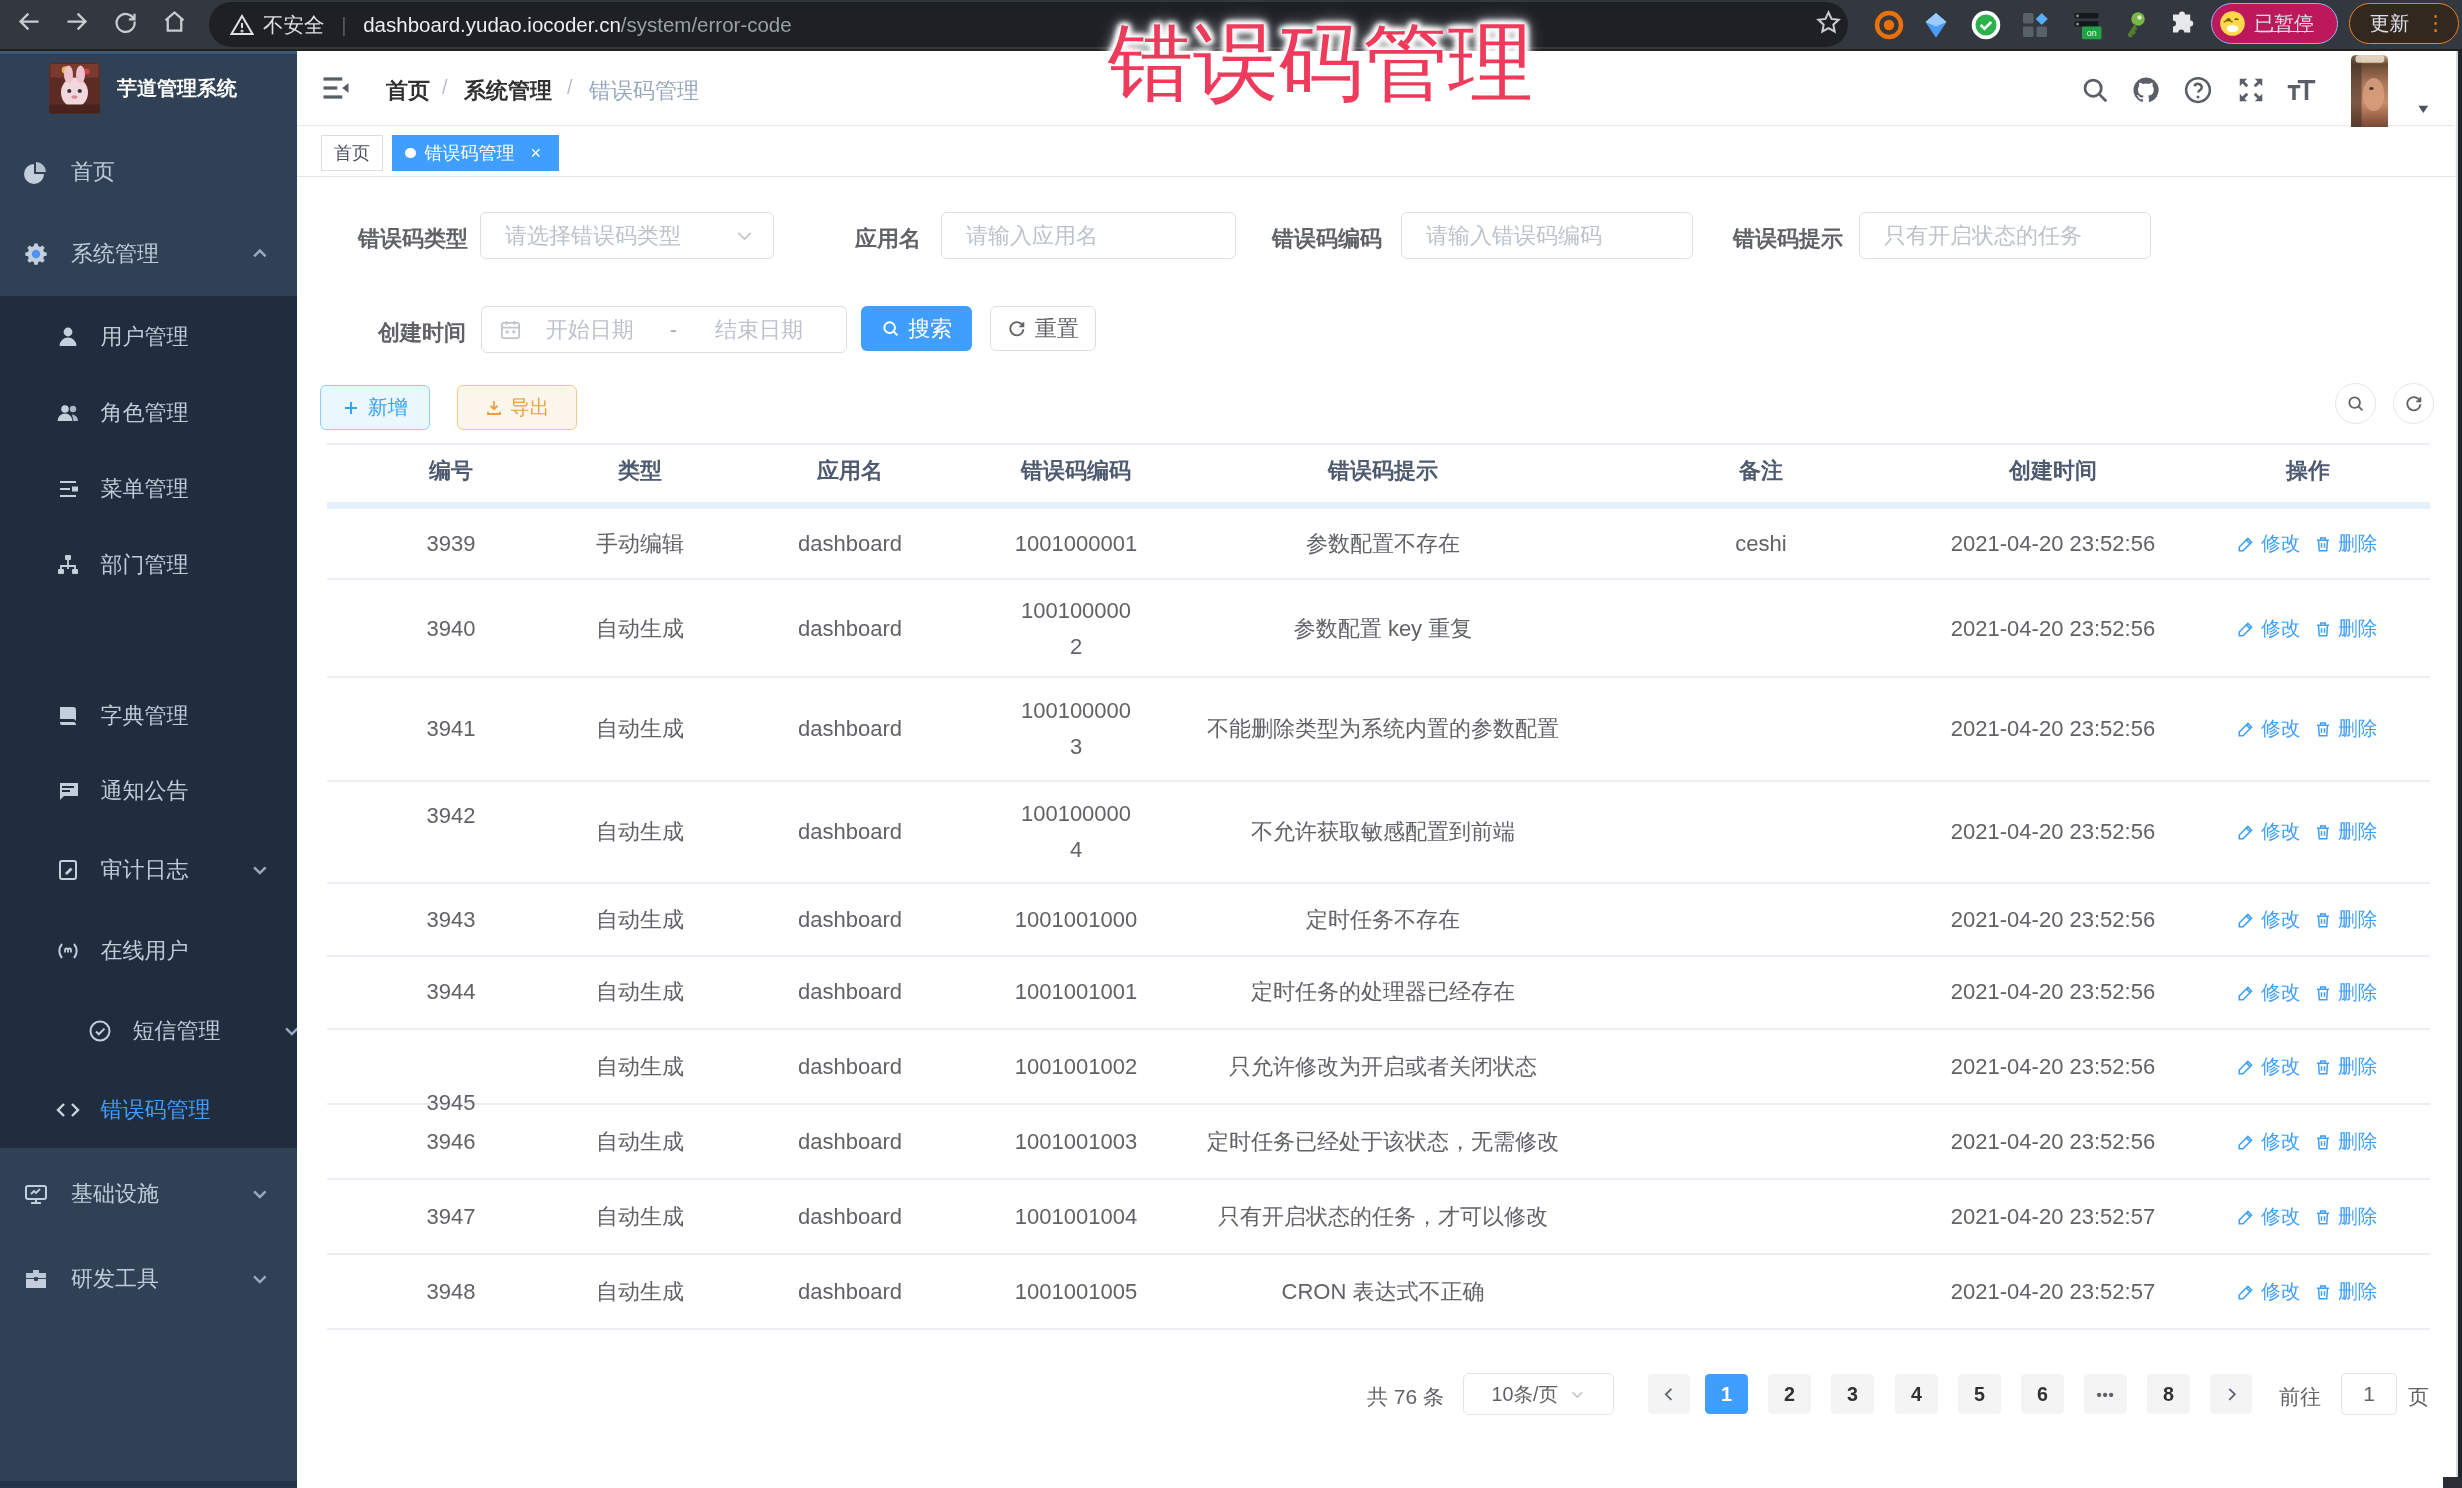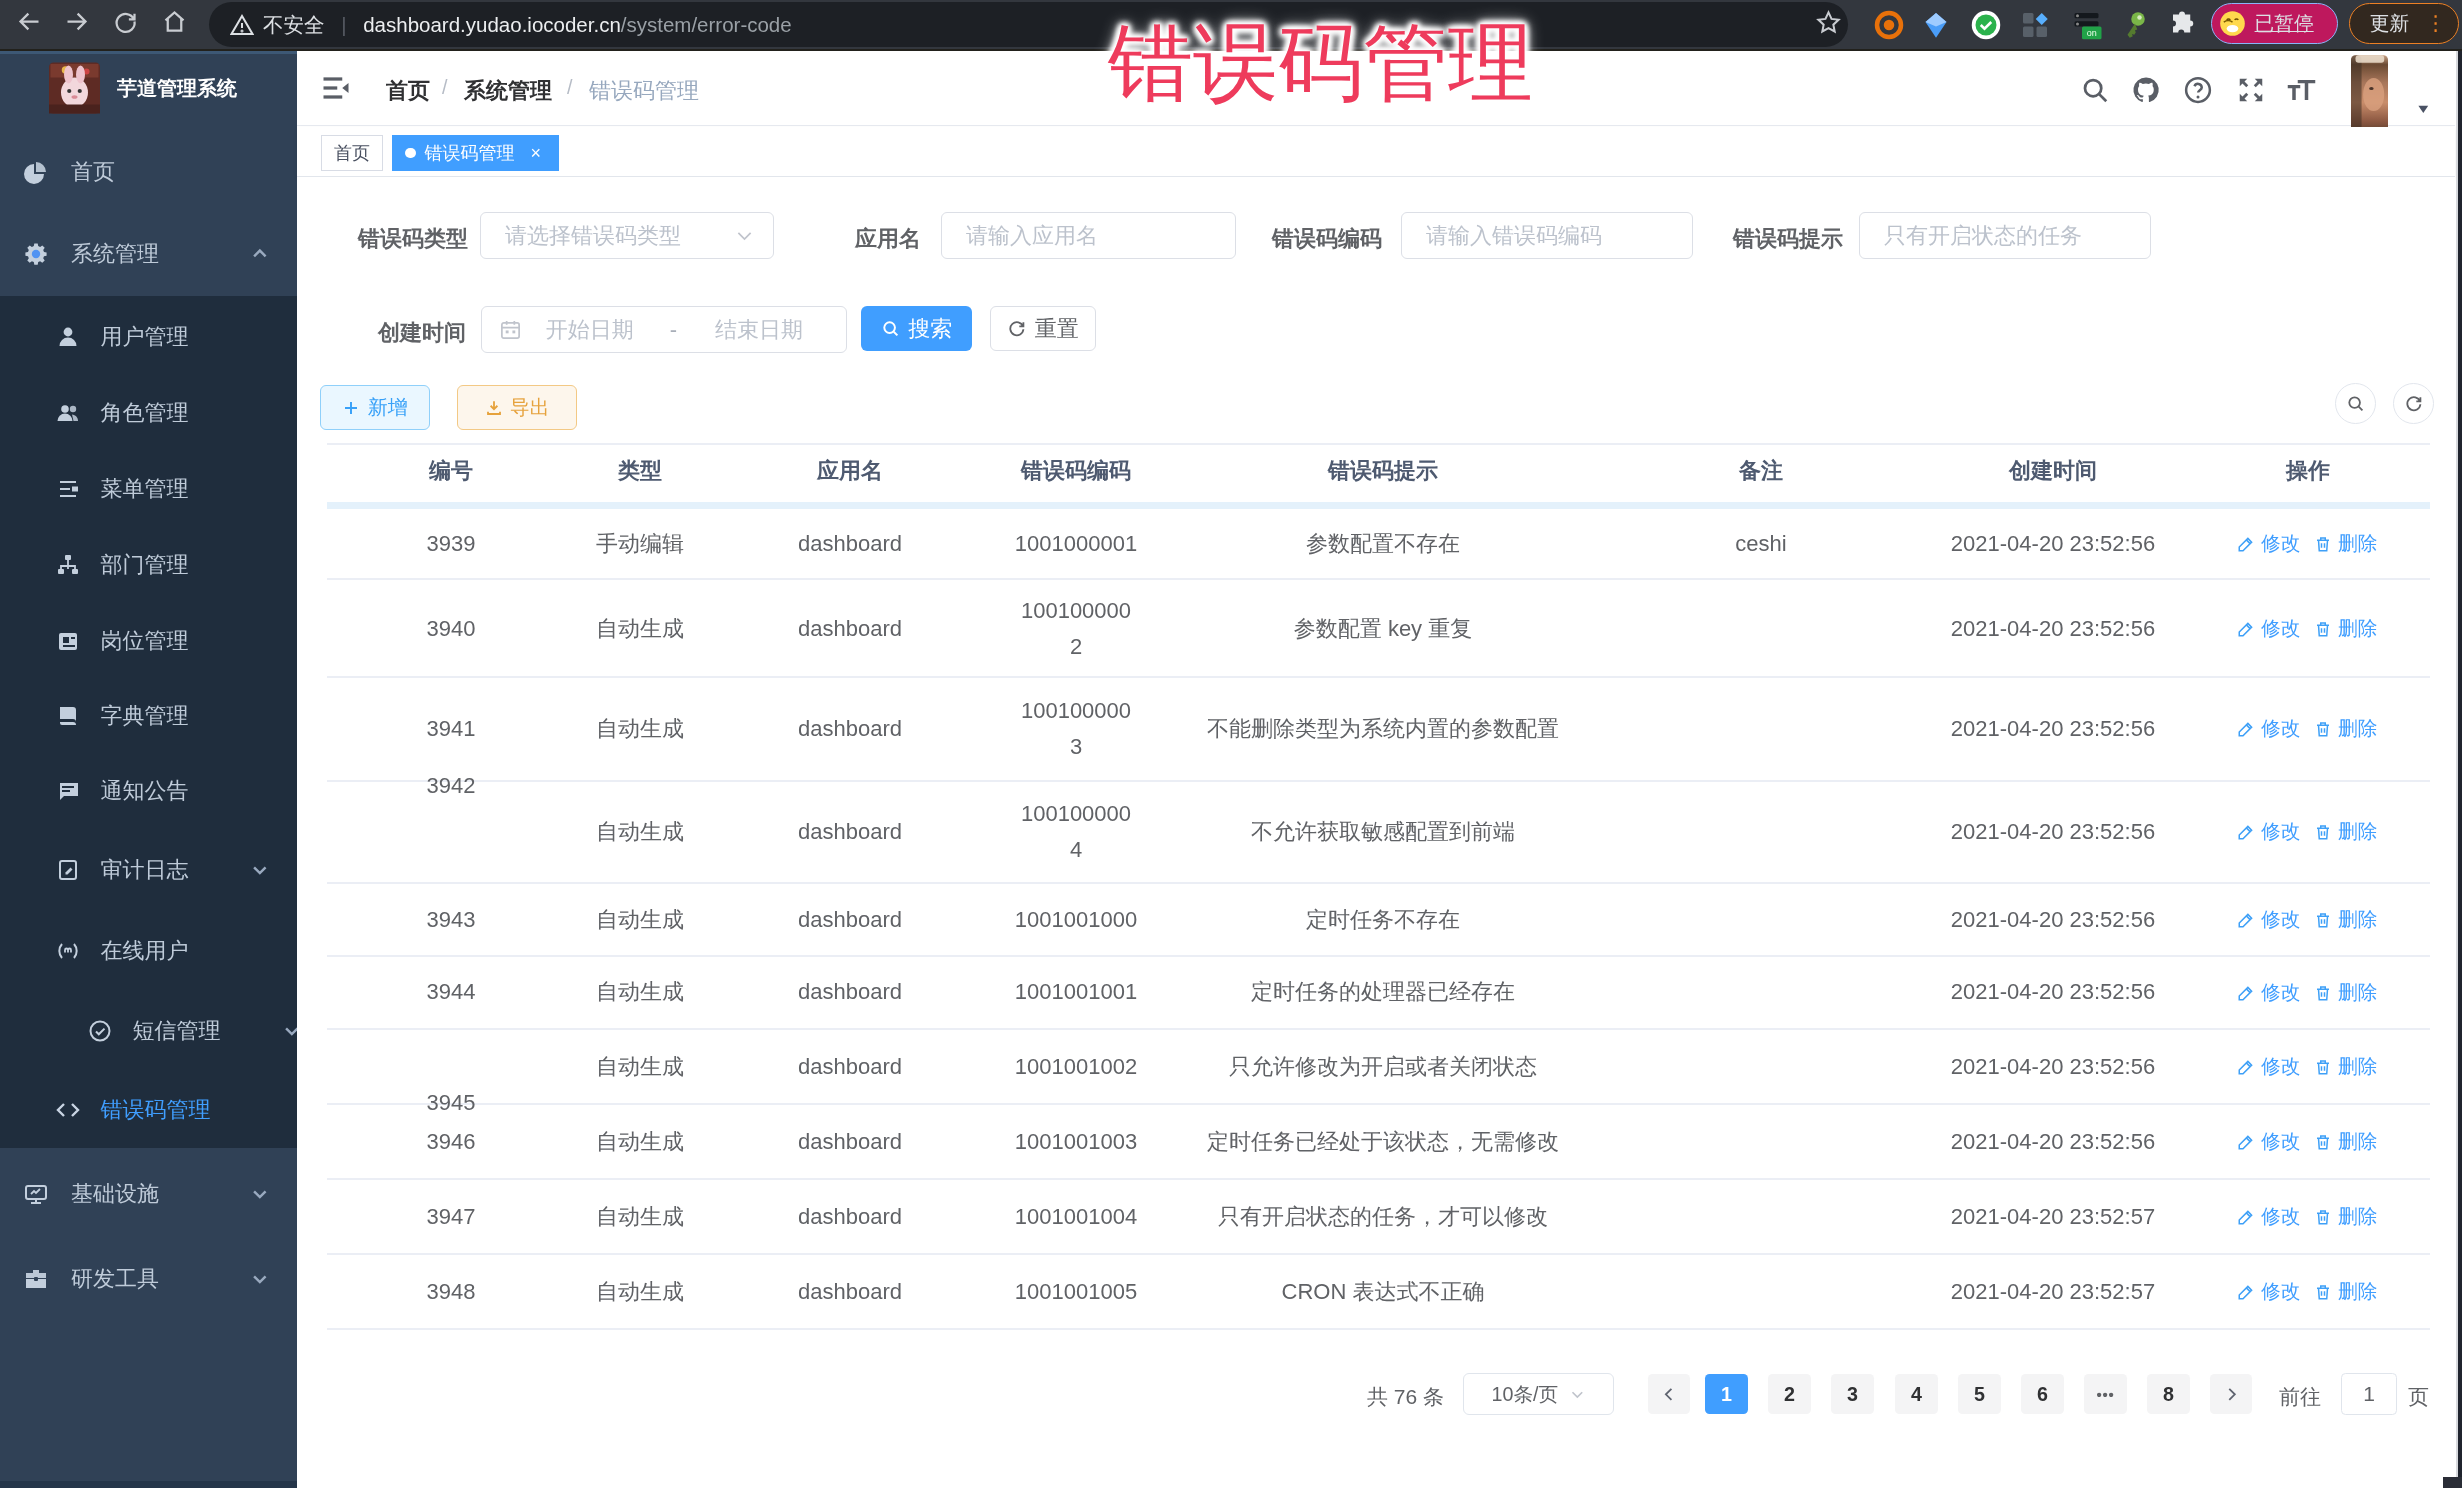--- a/index.html
+++ b/index.html
@@ -193,28 +193,20 @@
     <span class="mt">菜单管理</span>
   </div>
   <div class="mitem sub" style="top:476px;">
     <svg class="mi" viewBox="0 0 24 24" fill="currentColor">
           <rect x="9" y="2" width="6" height="5" rx="1"></rect>
           <rect x="2" y="16" width="6" height="5" rx="1"></rect>
           <rect x="16" y="16" width="6" height="5" rx="1"></rect>
           <path d="M12 7v5M5 16v-3h14v3M12 12v4" stroke="currentColor" stroke-width="1.8" fill="none"></path>
         </svg>
     <span class="mt">部门管理</span>
-  </div>
-  <div class="mitem sub" style="top:552px;">
-    <svg class="mi" viewBox="0 0 24 24" fill="currentColor">
-          <rect x="3" y="4" width="18" height="17" rx="2"></rect>
-          <rect x="7" y="8" width="6" height="6" fill="#1f2d3d"></rect>
-          <path d="M15 9h4M7 17h12" stroke="#1f2d3d" stroke-width="1.8"></path>
-        </svg>
-    <span class="mt">岗位管理</span>
   </div>
   <div class="mitem sub" style="top:627px;">
     <svg class="mi" viewBox="0 0 24 24" fill="currentColor">
           <path d="M4 3h13a3 3 0 0 1 3 3v12a3 3 0 0 0-3-3H4z"></path>
           <path d="M4 18h13a3 3 0 0 1 3 3H6a2 2 0 0 1-2-2z"></path>
         </svg>
     <span class="mt">字典管理</span>
   </div>
   <div class="mitem sub" style="top:702px;">
     <svg class="mi" viewBox="0 0 24 24" fill="currentColor">
@@ -453,21 +445,21 @@
 <div class="td" style="left:1383px;top:711px">不能删除类型为系统内置的参数配置</div>
 <div class="td" style="left:2053px;top:711px">2021-04-20 23:52:56</div>
 <div class="act" style="left:2237px;top:715px"><svg width="18" height="18" viewBox="0 0 24 24" fill="none" stroke="#3ea0f7" stroke-width="2">
         <path d="M14.5 4.5l5 5L8 21H3v-5z"></path>
         <path d="M12.5 6.5l5 5"></path>
       </svg>修改</div>
 <div class="act" style="left:2314px;top:715px"><svg width="18" height="18" viewBox="0 0 24 24" fill="none" stroke="#3ea0f7" stroke-width="2">
         <path d="M4 7h16M9 7V4h6v3M6 7l1 14h10l1-14"></path>
         <path d="M10 11v6M14 11v6"></path>
       </svg>删除</div>
-<div class="td" style="left:451px;top:768px">3942</div>
+<div class="td" style="left:451px;top:798px">3942</div>
 <div class="td" style="left:640px;top:814px">自动生成</div>
 <div class="td" style="left:850px;top:814px">dashboard</div>
 <div class="td" style="left:1076px;top:796px">100100000<br>4</div>
 <div class="td" style="left:1383px;top:814px">不允许获取敏感配置到前端</div>
 <div class="td" style="left:2053px;top:814px">2021-04-20 23:52:56</div>
 <div class="act" style="left:2237px;top:818px"><svg width="18" height="18" viewBox="0 0 24 24" fill="none" stroke="#3ea0f7" stroke-width="2">
         <path d="M14.5 4.5l5 5L8 21H3v-5z"></path>
         <path d="M12.5 6.5l5 5"></path>
       </svg>修改</div>
 <div class="act" style="left:2314px;top:818px"><svg width="18" height="18" viewBox="0 0 24 24" fill="none" stroke="#3ea0f7" stroke-width="2">

